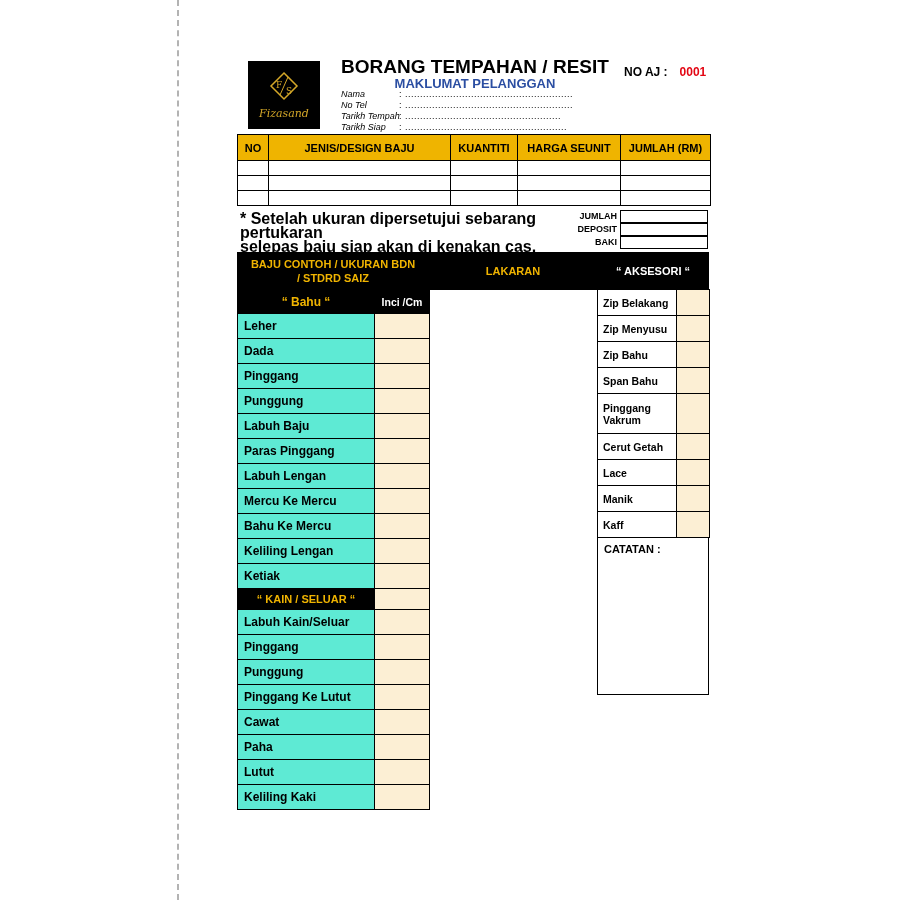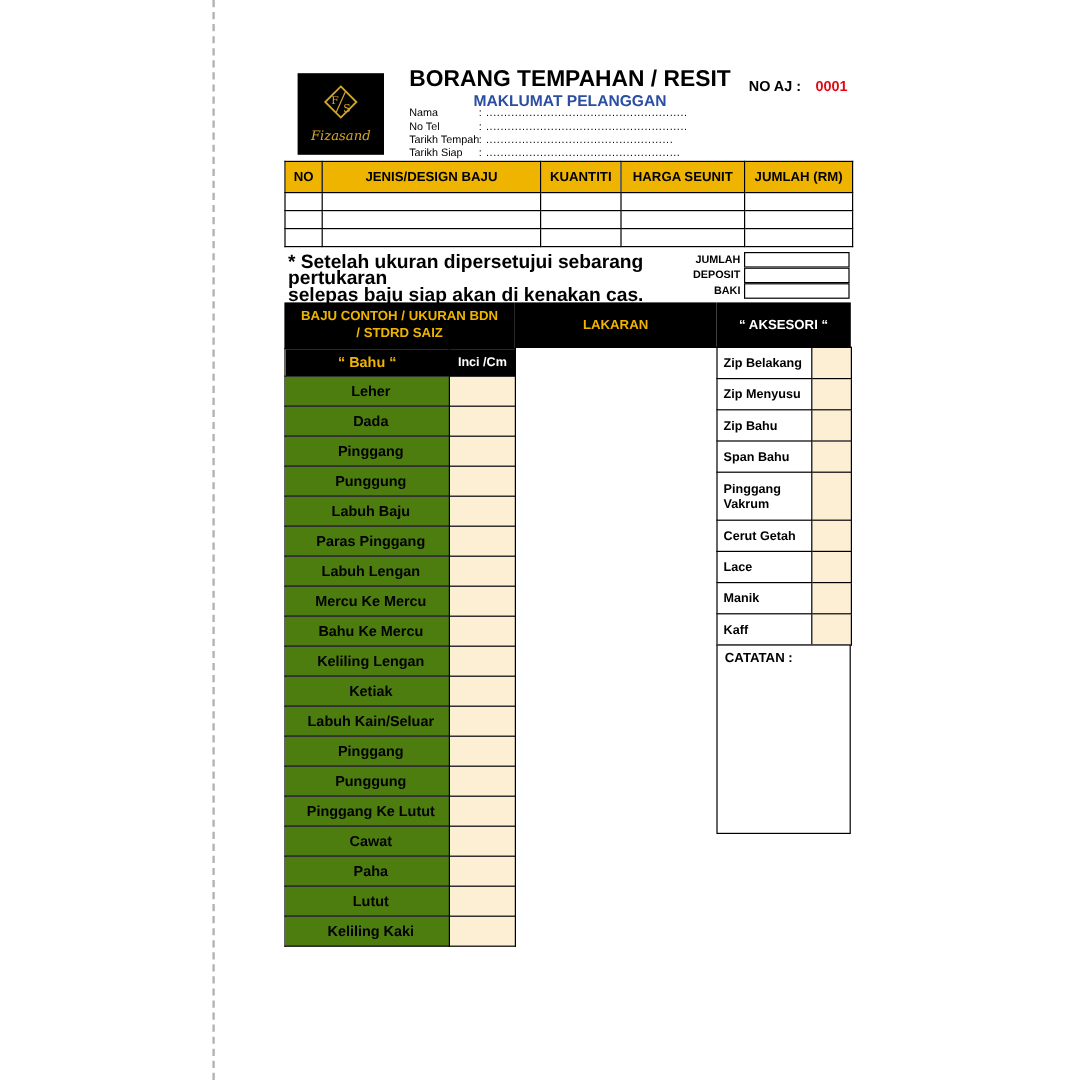--- a/index.html
+++ b/index.html
@@ -16,21 +16,21 @@
                 font-size:11px; margin-top:2px; }
   .form-title { position:absolute; left:322px; top:56px; width:306px; text-align:center;
                 font-weight:bold; font-size:19px; color:#000; letter-spacing:0px; }
   .form-subtitle { position:absolute; left:322px; top:76px; width:306px; text-align:center;
                    font-weight:bold; font-size:13px; color:#2b4ea2; }
   .no-aj { position:absolute; left:624px; top:65px; font-weight:bold; font-size:12px; color:#000; }
   .no-aj .val { color:#e30613; margin-left:12px; }
 
   .customer { position:absolute; left:341px; top:89px; font-size:9px; color:#000; }
   .customer .row { height:11px; line-height:11px; white-space:nowrap; }
-  .customer .lbl { display:inline-block; width:58px; }
+  .customer .lbl { display:inline-block; width:58px;font-style:italic; }
   .customer .dots { letter-spacing:0.5px; }
 
   
   table { border-collapse:collapse; table-layout:fixed;border-radius:20px; }
   td, th { border:1px solid #000; overflow:hidden; }
   .order-table { position:absolute; left:237px; top:134px; width:473px; }
   .order-table th { background:#efb400; font-weight:bold; font-size:11px; height:26px;
                     text-align:center; color:#000; }
   .order-table td { height:15px; background:#fff; }
 
@@ -49,21 +49,21 @@
   .sec-left { left:237px; width:192px; padding:0 12px; }
   .sec-mid  { left:429px; width:168px; }
   .sec-right{ left:597px; width:112px; color:#ffffff; }
 
   .lakaran-area { position:absolute; left:429px; top:290px; width:168px; height:415px; }
 
   
   .left-col { position:absolute; left:237px; top:290px; width:192px; }
   .m-table { width:192px; }
   .m-table td { font-size:12px; font-weight:bold; color:#000; }
-  .m-table td.lbl { background:#4d7c0f; padding-left:6px; height:25px;text-align:center; }
+  .m-table td.lbl { background:#5eead4; padding-left:6px; height:25px; }
   .m-table td.val { background:#fcefd4; }
   .m-table td.hdr-l { background:#000; color:#f0b400; text-align:center; font-size:12px; height:23px; }
   .m-table td.hdr-r { background:#000; color:#fff; text-align:center; font-size:10.5px; }
   .m-table td.kain  { background:#000; color:#f0b400; text-align:center; font-size:11px; height:21px; }
 
   
   .right-col { position:absolute; left:597px; top:289px; width:112px; }
   .a-table { width:112px; }
   .a-table td.lbl { background:#fff; font-size:10.5px; font-weight:bold; padding:2px 0 2px 5px;
                     height:26px; line-height:12px; }
@@ -229,20 +229,24 @@
           </tr>
       <tr>
             <td class="lbl">Keliling Lengan</td>
             <td class="val"></td>
           </tr>
       <tr>
             <td class="lbl">Ketiak</td>
             <td class="val"></td>
           </tr>
       <tr>
+        <td class="kain">“ KAIN / SELUAR “</td>
+        <td class="val"></td>
+      </tr>
+      <tr>
             <td class="lbl">Labuh Kain/Seluar</td>
             <td class="val"></td>
           </tr>
       <tr>
             <td class="lbl">Pinggang</td>
             <td class="val"></td>
           </tr>
       <tr>
             <td class="lbl">Punggung</td>
             <td class="val"></td>

